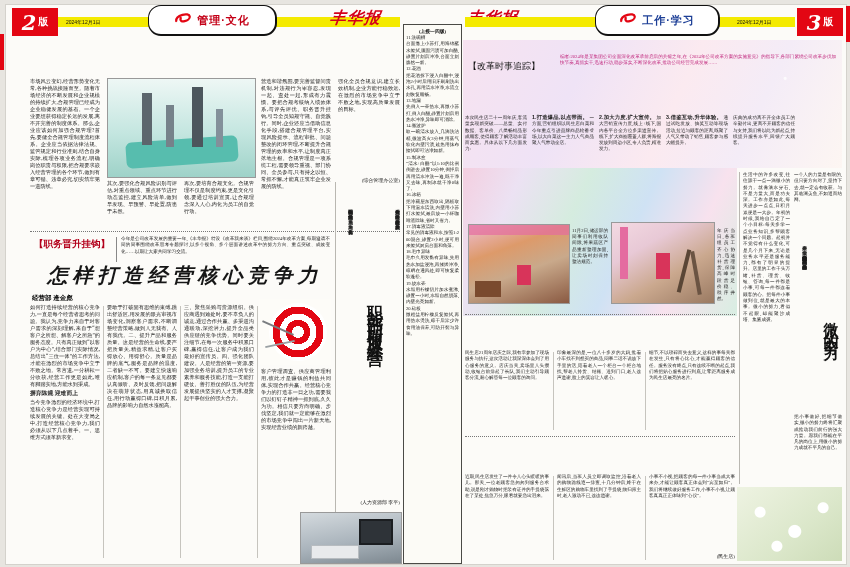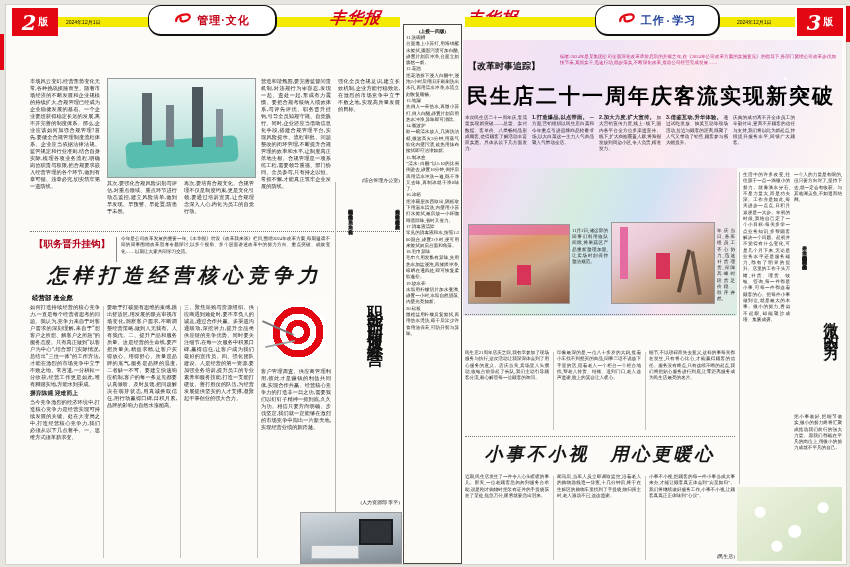--- a/index.html
+++ b/index.html
@@ -14,21 +14,21 @@
   .redbox{position:absolute;background:#e30613;color:#fff;display:flex;align-items:center;
           justify-content:center;gap:2px;}
   .rednum{font-family:"DejaVu Serif",serif;font-style:italic;font-weight:bold;font-size:21px;}
   .redban{font-size:10px;font-weight:bold;font-family:"Liberation Sans",sans-serif;}
   .ybar{position:absolute;background:#f4ea00;height:10px;}
   .date{position:absolute;font-size:5px;color:#111;font-family:"Liberation Sans",sans-serif;}
   .tab{position:absolute;background:#fff;border:1.5px solid #111;border-right-width:2.5px;
        border-bottom-width:2.5px;border-radius:13px;display:flex;align-items:center;
        justify-content:center;gap:5px;}
   .sec2{color:#c40017;font-weight:bold;font-size:11px;font-family:"Liberation Sans",sans-serif;letter-spacing:1px;}
-  .sec3{color:#1d3f96;font-weight:bold;font-size:11px;font-family:Liberation Mono, monospace;letter-spacing:1px;}
+  .sec3{color:#1d3f96;font-weight:bold;font-size:11px;font-family:Liberation Sans, sans-serif;letter-spacing:1px;}
   .mast{position:absolute;color:#d4001a;font-family:"DejaVu Serif",serif;font-style:italic;
         font-weight:bold;font-size:16px;letter-spacing:1px;transform:skewX(-8deg);}
   .h1{position:absolute;text-align:center;font-family:"Liberation Sans",sans-serif;
       font-weight:900;color:#000;}
   .callig{position:absolute;text-align:center;font-family:"DejaVu Serif",serif;font-weight:bold;
           font-style:italic;color:#161616;}
   .byline{position:absolute;font-size:5px;color:#222;text-align:right;}
   .subhd{font-weight:bold;font-size:5.8px;margin:2px 0;font-family:"Liberation Sans",sans-serif;}
   .mainhd{font-weight:bold;font-size:5.3px;font-family:"Liberation Sans",sans-serif;}
   .vrule{position:absolute;width:1px;background:#c6c4be;}
@@ -157,23 +157,22 @@
     </span>
     <span class="sec3">工作·学习</span>
   </div>
   <div class="date" style="left:737px;top:19px;">2024年12月1日</div>
   <div class="redbox" style="left:797px;top:8px;width:46px;height:28px;">
     <span class="rednum">3</span>
     <span class="redban">版</span>
   </div>
 
   <div class="pinkband" style="left:463px;top:40px;width:379px;height:128px;"></div>
-  <div class="abs" style="left:468px;top:60px;font-size:9px;font-weight:bold;color:#111;font-family:'Liberation Sans',sans-serif;">【改革时事追踪】</div>
+  <div class="abs" style="left:468px;top:60px;font-size:9px;font-weight:normal;color:#111;font-family:'Liberation Sans',sans-serif;">【改革时事追踪】</div>
   <div class="t tt mag" style="left:560px;top:54px;width:276px;height:25px;">编者:2024年是某集团公司全面深化改革承前启后的关键之年,在《2024年公司改革方案的实施意见》的指导下,各部门紧绕公司改革步伐加快节奏,真抓实干,迅速行动,稳步落实,不断深化改革,推动公司经营完成发展……</div>
-  <div class="h1" style="left:465px;top:82px;width:372px;font-size:21px;letter-spacing:2px;">民生店二十一周年庆客流实现新突破</div>
 
   <div class="t tt" style="left:465px;top:114px;width:62px;height:52px;">
     <span class="mainhd"></span>
     <span>本次民生店二十一周年庆,客流量实现新突破——总量、实付数据、客单价、八类畅销品形成顺客,使得顾客了解活动丰富而实惠。具体从以下几方面发力:</span>
   </div>
   <div class="t tt" style="left:532px;top:114px;width:62px;height:52px;">
     <span class="mainhd">1.打造爆品,以点带面。</span>
     <span>一方面,营销组织以民生店白菜和今年重点引进品牌商品轮番登场,以大白菜这一主力人气商品聚人气带动全店。</span>
   </div>
   <div class="t tt" style="left:599px;top:114px;width:62px;height:52px;">
@@ -205,21 +204,20 @@
   <div class="cap" style="left:717px;top:228px;width:18px;height:74px;">年庆当日,各班组员工齐心协力,迅速补货理货,保障高峰时段货足价稳、秩序井然。</div>
 
   <div class="hrule-dot" style="left:465px;top:314px;width:270px;"></div>
   <div class="t tt" style="left:465px;top:350px;width:84px;height:82px;">民生店21周年店庆之际,我有幸参加了现场服务与执行,这次活动让我深深体会到了用心服务的意义。店庆当天,卖场里人头攒动,收银台前排起了长队,我们主动引导顾客分流,耐心解答每一位顾客的询问。</div>
   <div class="vrule" style="left:553px;top:352px;height:78px;"></div>
   <div class="t tt" style="left:557px;top:350px;width:84px;height:82px;">印象最深的是,一位八十多岁的大妈,推着小车找不到想买的商品,同事二话不说放下手里的活,陪着老人一个柜台一个柜台地找,帮老人拎货、结账、送到门口,老人连声道谢,脸上的笑容让人暖心。</div>
   <div class="vrule" style="left:645px;top:352px;height:78px;"></div>
   <div class="t tt" style="left:649px;top:350px;width:86px;height:82px;">细节,不以琐碎而失去意义,这样的事每天都在发生,只有将心比心,才能赢得顾客的信任。服务没有终点,只有连续不断的起点,我们将把贴心服务进行到底,让零距离服务成为民生店最亮的名片。</div>
 
   <div class="hrule-dot" style="left:465px;top:436px;width:270px;"></div>
-  <div class="callig" style="left:463px;top:442px;width:274px;font-size:18px;letter-spacing:3px;">小事不小视　用心更暖心</div>
   <div class="t tt" style="left:465px;top:474px;width:84px;height:88px;">近期,民生店发生了一件令人心头暖暖的事儿。那天,一位老顾客急匆匆到服务台求助,说是刚才购物时把装有证件的手提袋落在了某处,焦急万分,眼看就要急出泪来。</div>
   <div class="vrule" style="left:553px;top:476px;height:84px;"></div>
   <div class="t tt" style="left:557px;top:474px;width:84px;height:88px;">闻讯后,当班人员立即调取监控,沿着老人的购物路线逐一排查,十几分钟后,终于在生鲜区的购物车里找到了手提袋,物归原主时,老人激动不已,连连道谢。</div>
   <div class="vrule" style="left:645px;top:476px;height:84px;"></div>
   <div class="t tt" style="left:649px;top:474px;width:86px;height:78px;">小事不小视,把顾客的每一件小事当成大事来办,才能让顾客真正体会到“宾至如归”。我们将继续做好服务工作,小事不小视,让顾客真真正正体味到“心仪”。</div>
   <div class="byline" style="left:649px;top:553px;width:86px;">(民生店)</div>
 
   <div class="vrule" style="left:739px;top:172px;height:312px;background:#b9b7b1;"></div>
   <div class="t tt" style="left:743px;top:172px;width:47px;height:313px;">生活中的许多改变,往往源于一点一滴微小的努力。就像滴水穿石,不是力量大,而是功夫深。工作亦是如此,每天进步一点点,日积月累便是一大步。年初的时候,我给自己定了一个小目标:每天多学一点业务知识,多帮顾客解决一个问题。起初并不觉得有什么变化,可是几个月下来,无论是业务水平还是服务能力,都有了明显的提升。店里的工作千头万绪,补货、理货、收银、答询,每一件都是小事,可每一件都连着顾客的心。把每件小事做到位,就是最大的本事。微小的努力,看似不起眼,却能聚沙成塔、集腋成裘。</div>
   <div class="t tt" style="left:794px;top:172px;width:48px;height:64px;">一个人的力量是有限的,但只要方向对了,坚持下去,就一定会有收获。与其临渊羡鱼,不如退而结网。</div>

